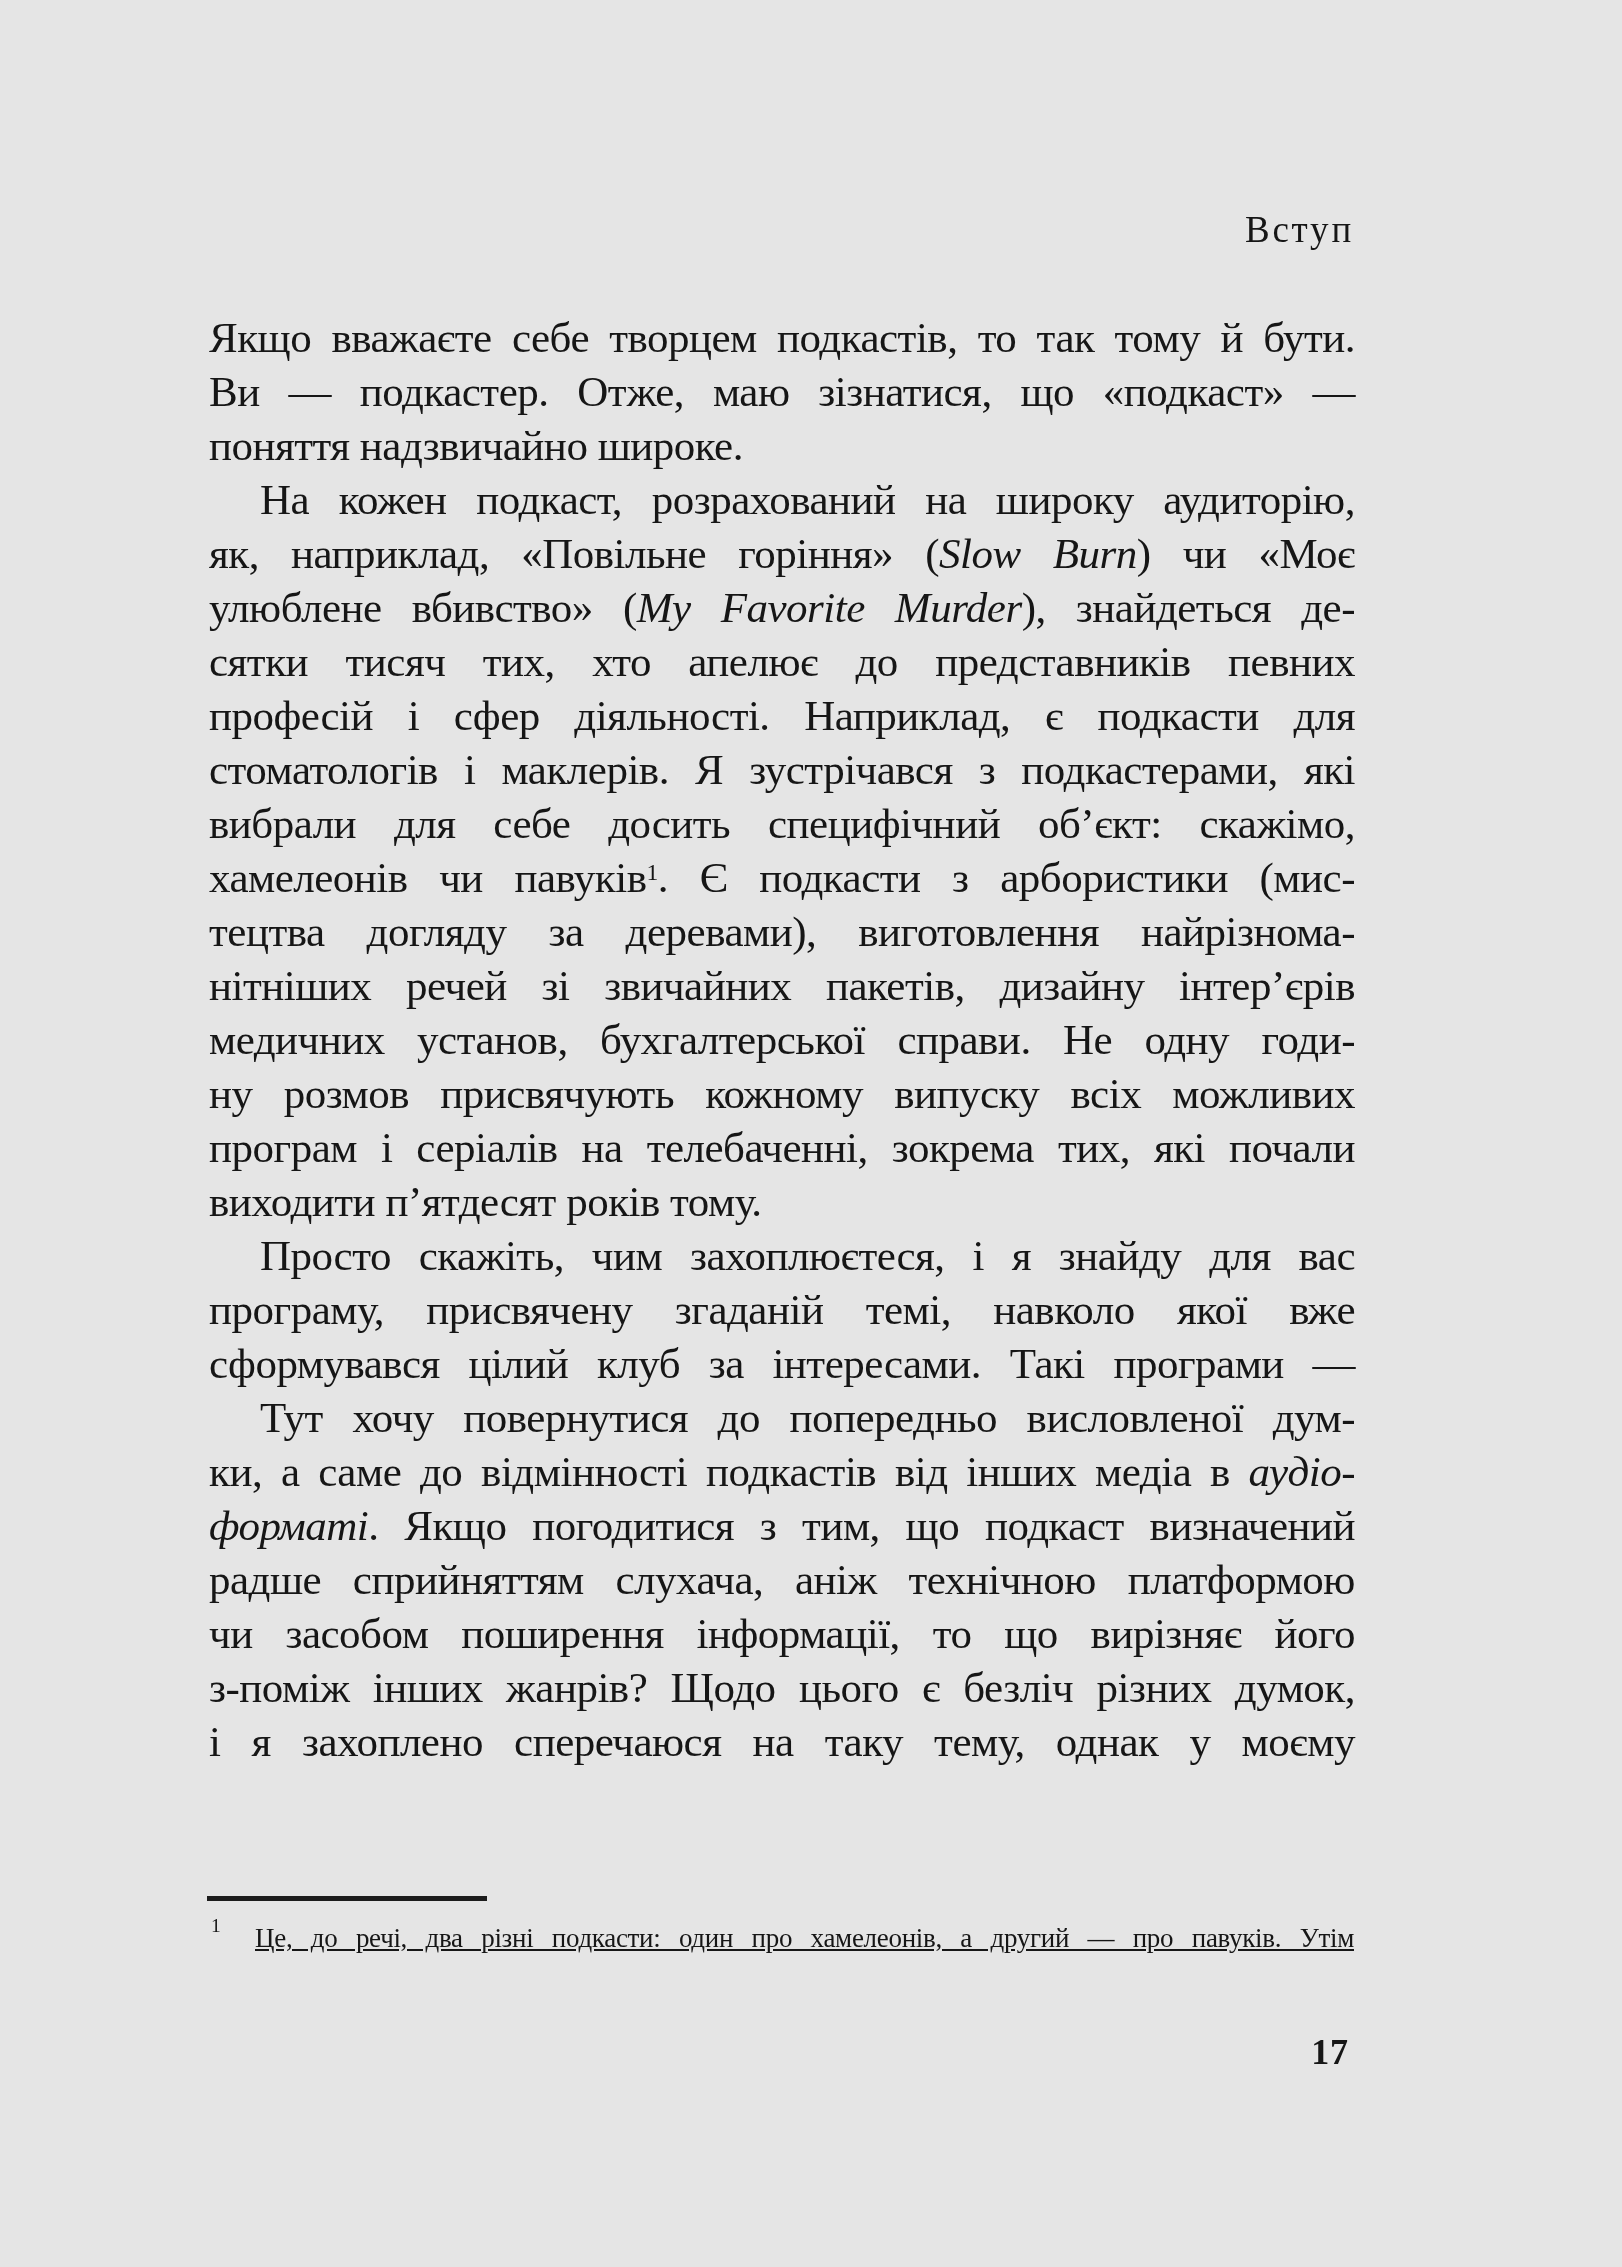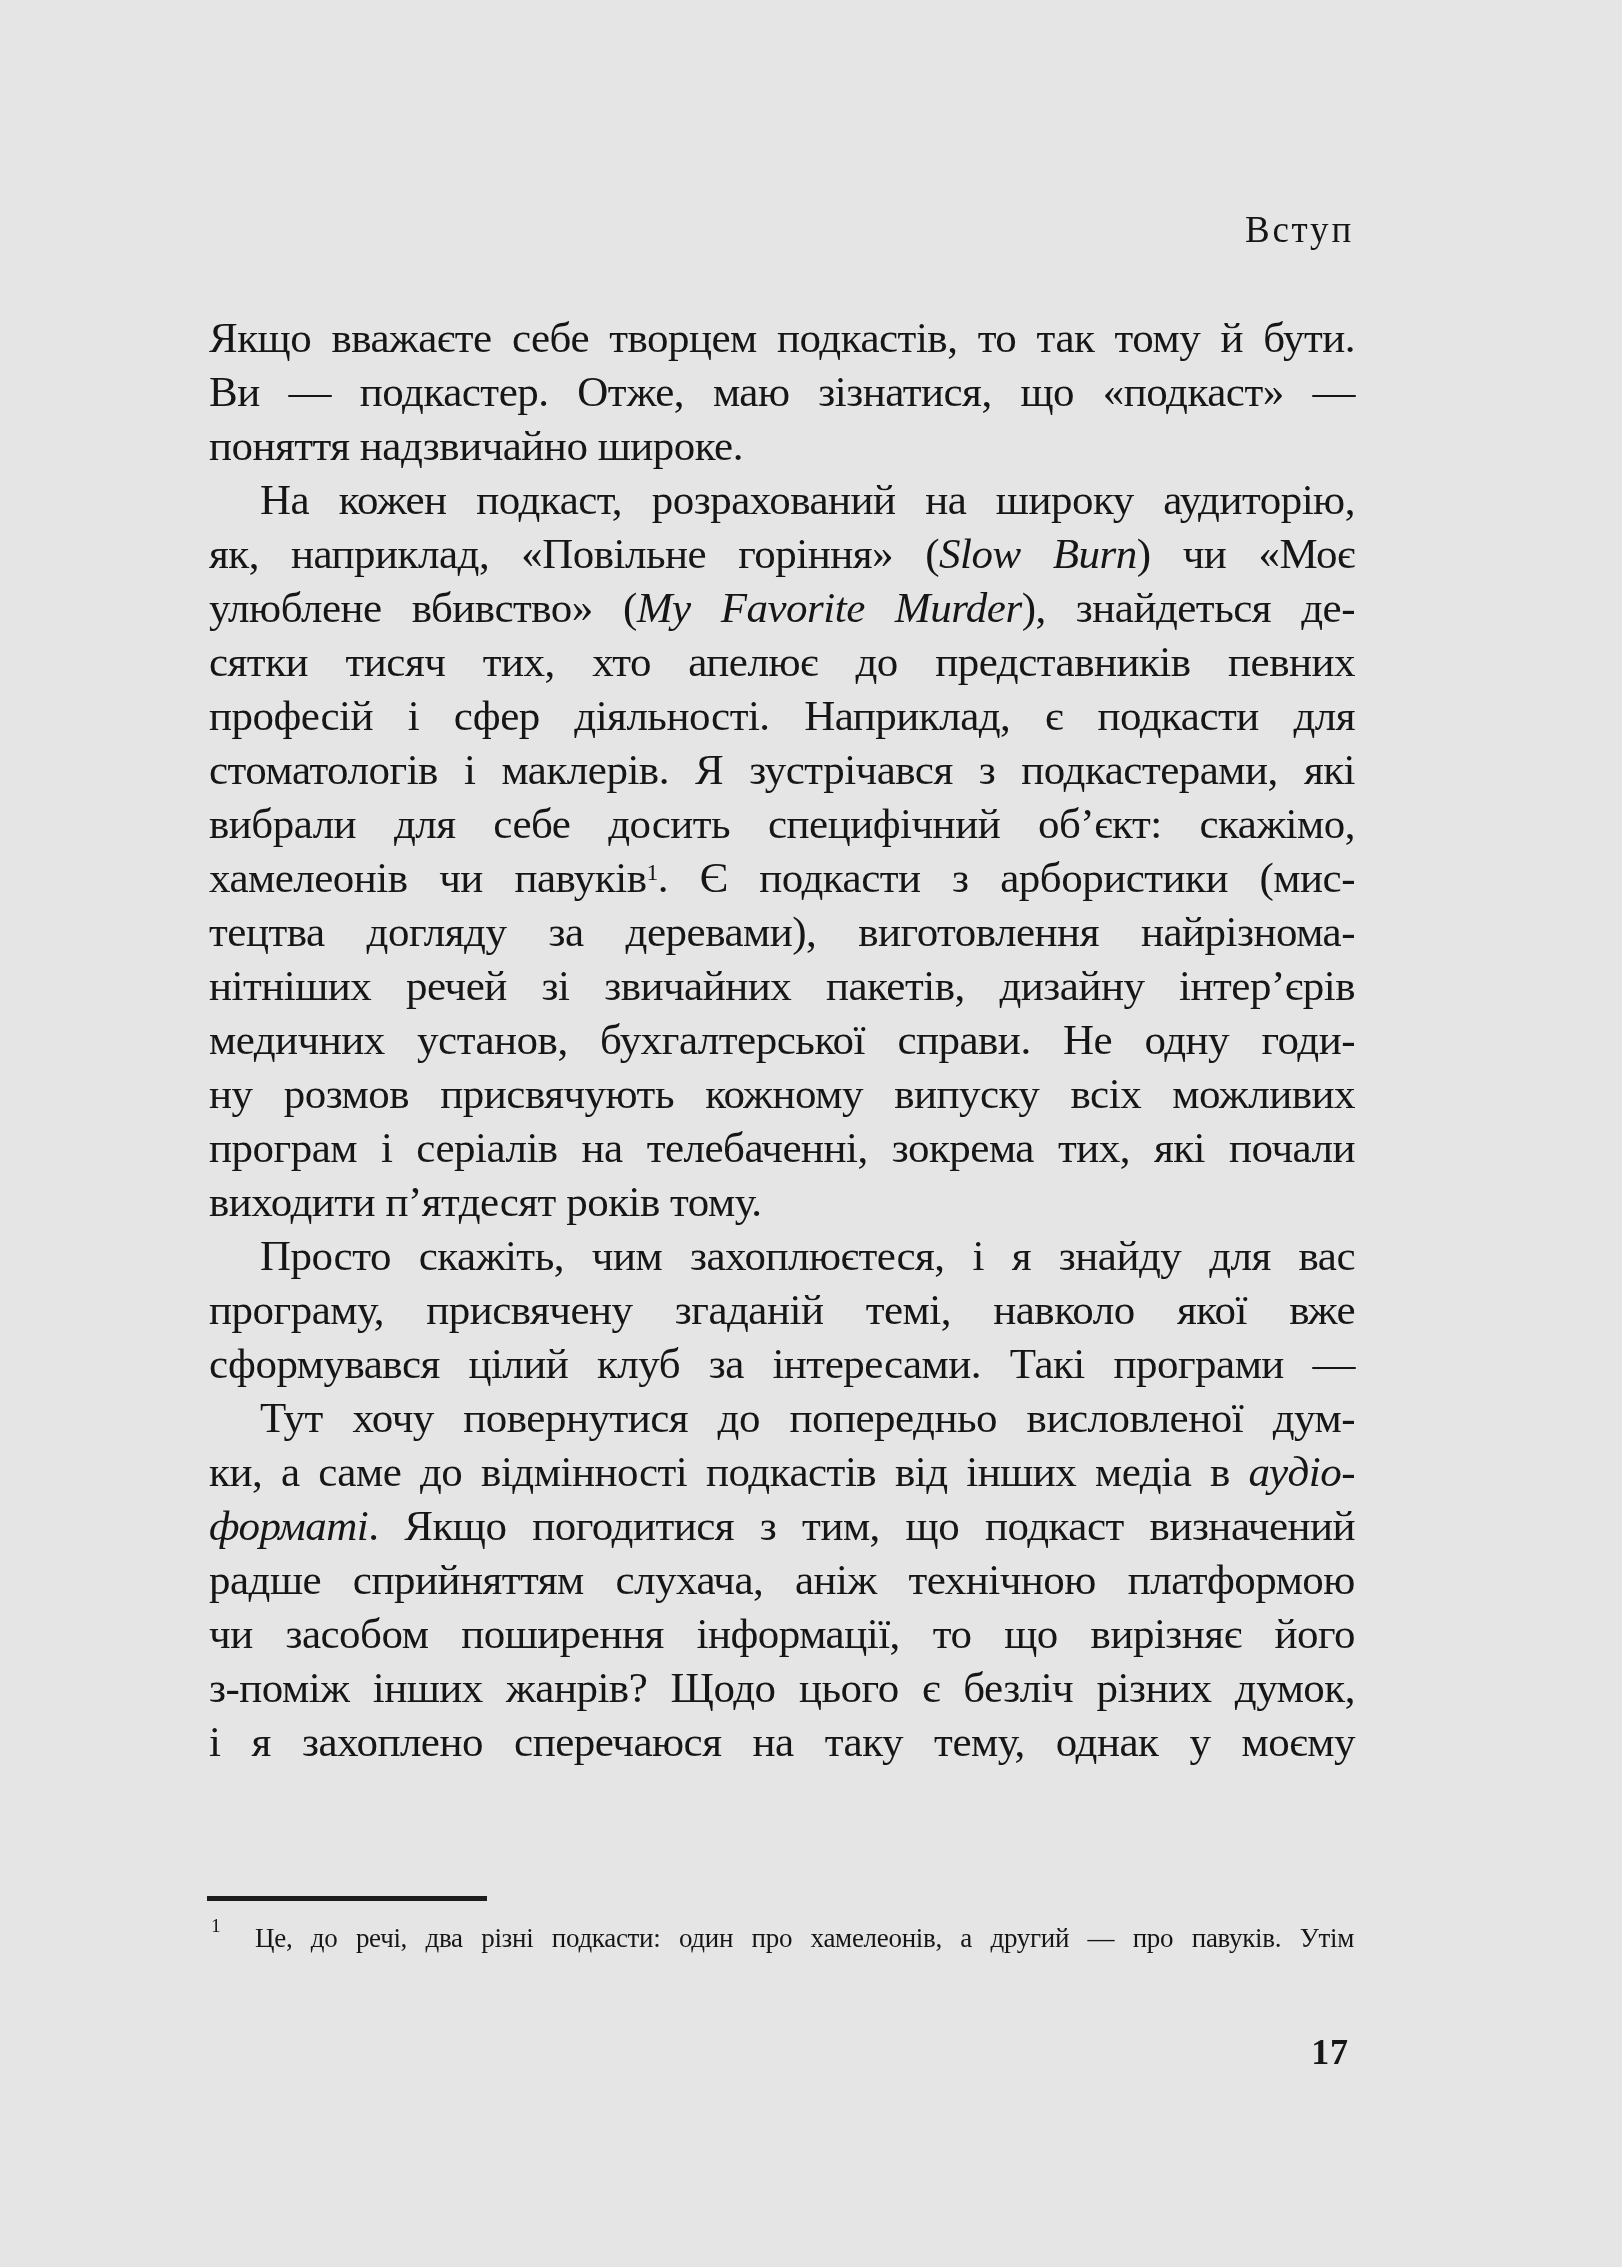--- a/index.html
+++ b/index.html
@@ -32,21 +32,21 @@
   .footnote-rule{
     position:absolute;left:207px;top:1896px;
     width:280px;height:4.6px;background:#1c1c1c;
   }
   .footnote-marker{
     position:absolute;left:211px;top:1916px;
     font-size:19.5px;line-height:1;
   }
   .footnote-lines{
     position:absolute;left:255px;top:1920px;width:1099px;
-    font-size:27px;line-height:37px;letter-spacing:-0.3px;
+    font-size:27px;line-height:37px;letter-spacing:-0.3px;text-decoration:underline;
   }
   .page-number{
     position:absolute;top:2034px;right:273px;
     font-size:36px;line-height:1;font-weight:bold;letter-spacing:0.9px;
   }
 </style>
 </head>
 <body>
 
 <div class="page">

